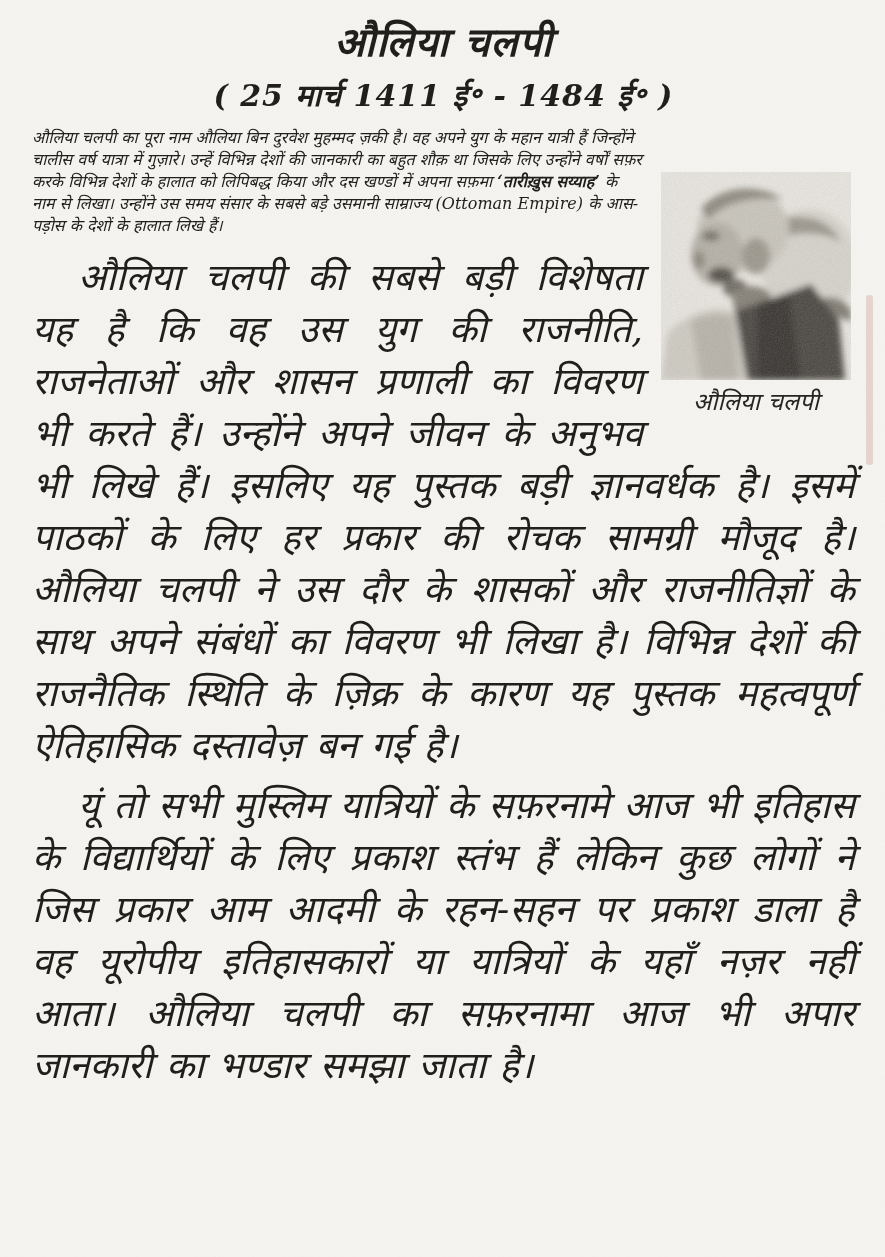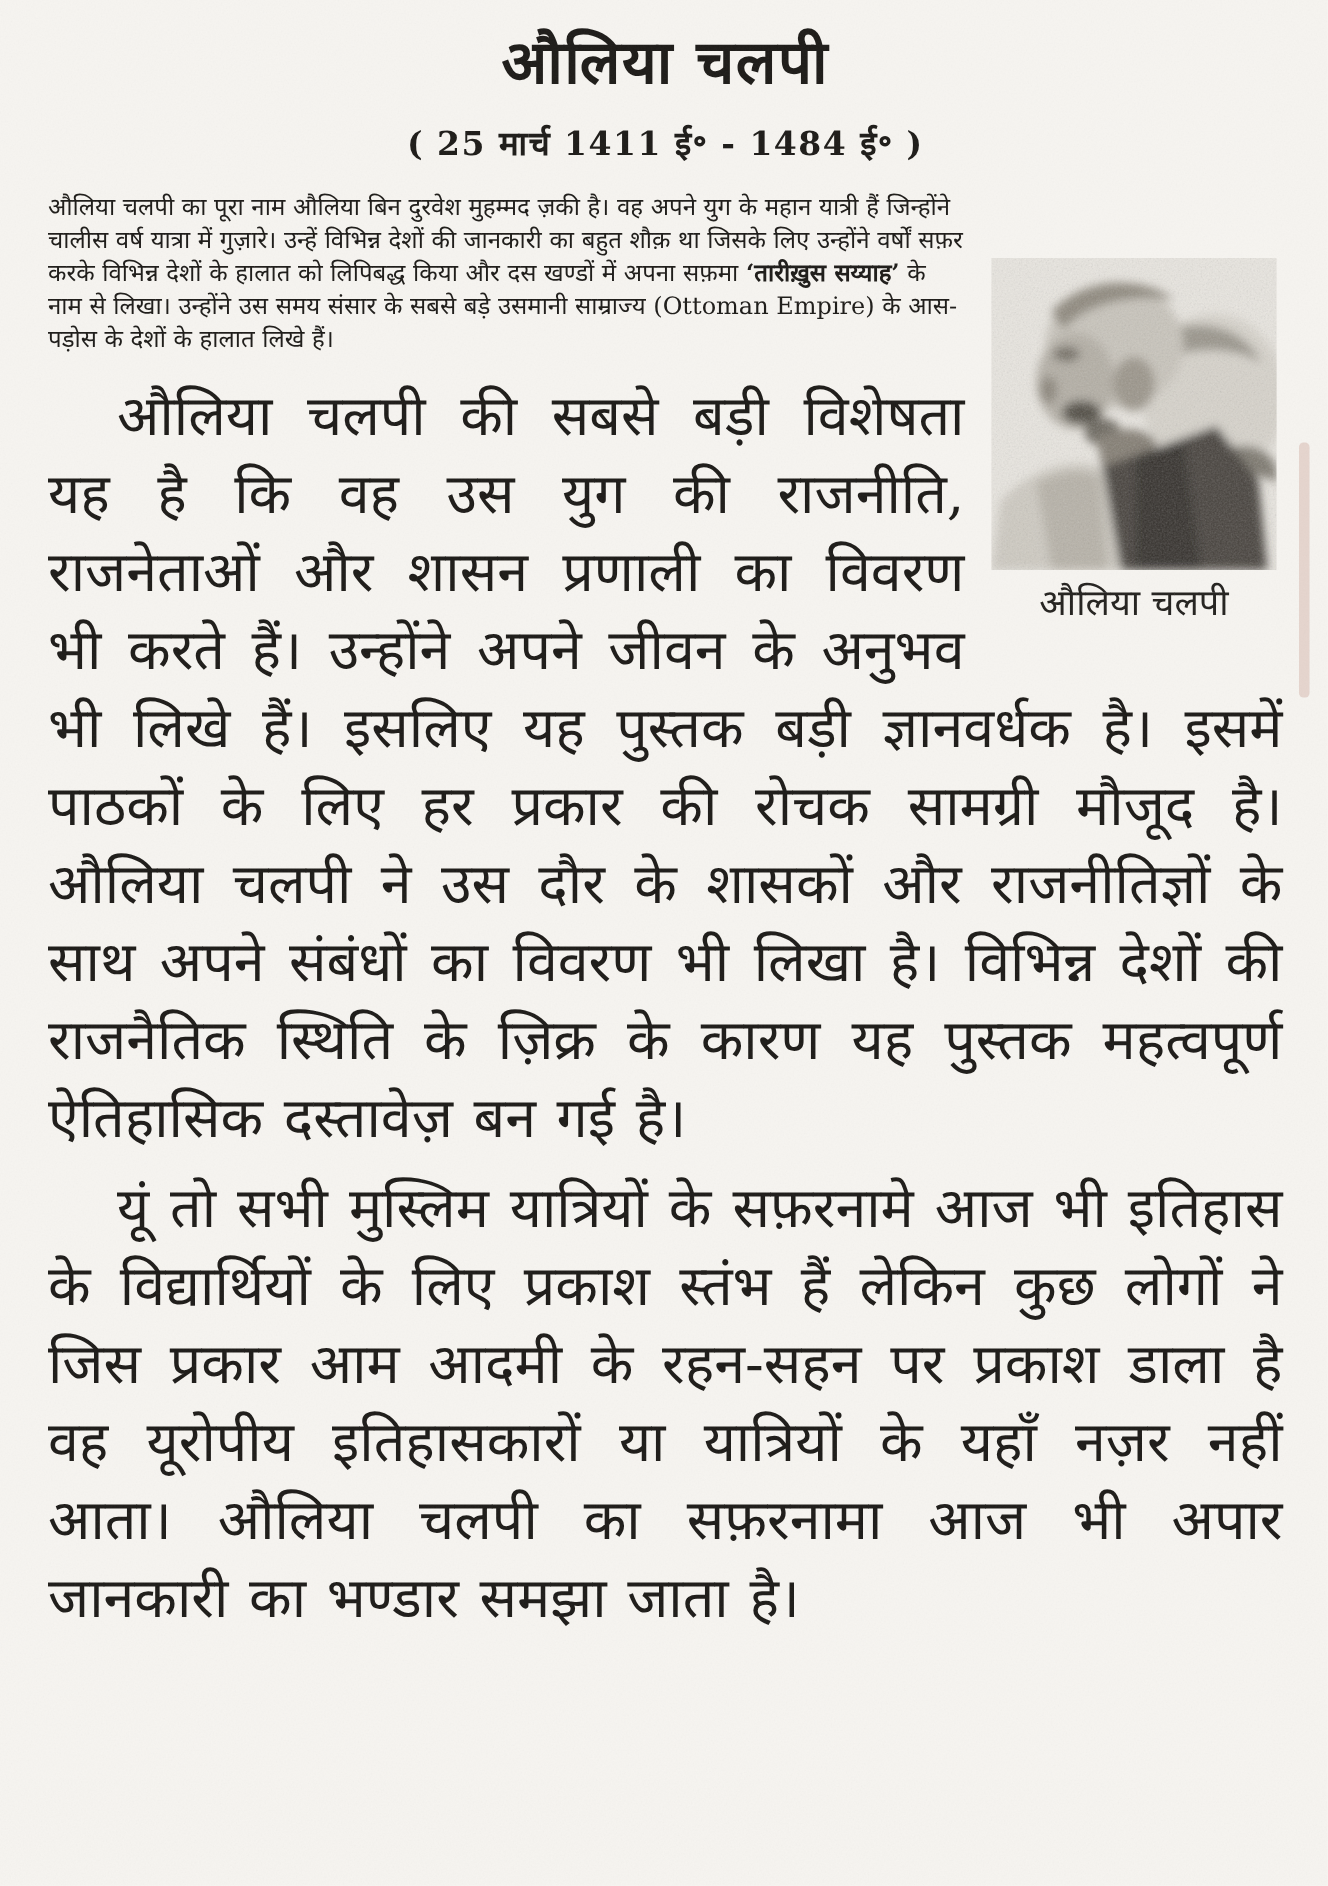--- a/index.html
+++ b/index.html
@@ -12,32 +12,33 @@
     background: #f6f4f0;
     overflow: hidden;
     position: relative;
     font-family: "DejaVu Serif", "Liberation Serif", serif;
     color: #1d1b18;
   }
   .page {
     position: relative;
     width: 823px;
     padding: 14px 30px 0 32px;
+    font-style: italic;
   }
   .title {
     text-align: center;
     font-size: 40px;
     line-height: 48px;
     font-weight: 700;
     margin: 4px 0 0 0;
     letter-spacing: 1px;
   }
   .subtitle {
     text-align: center;
-    font-size: 22px;
+    font-size: 30px;
     line-height: 34px;
     font-weight: 700;
     margin: 13px 0 0 0;
     letter-spacing: 1px;
   }
   .body-text {
     margin-top: 13px;
   }
   p.para {
     font-size: 37px;

